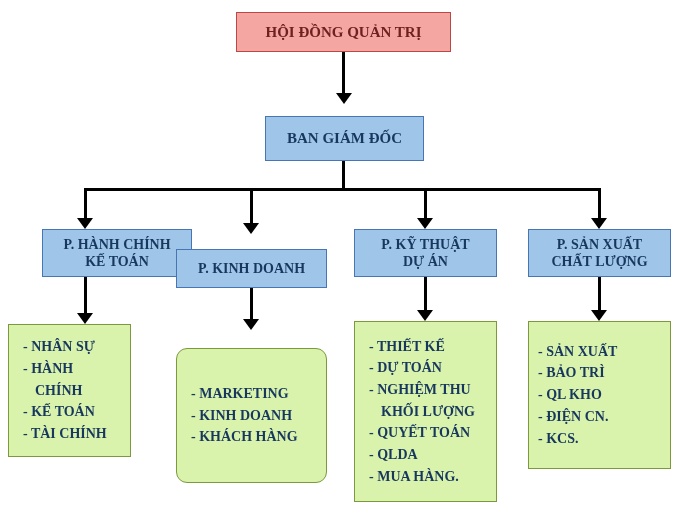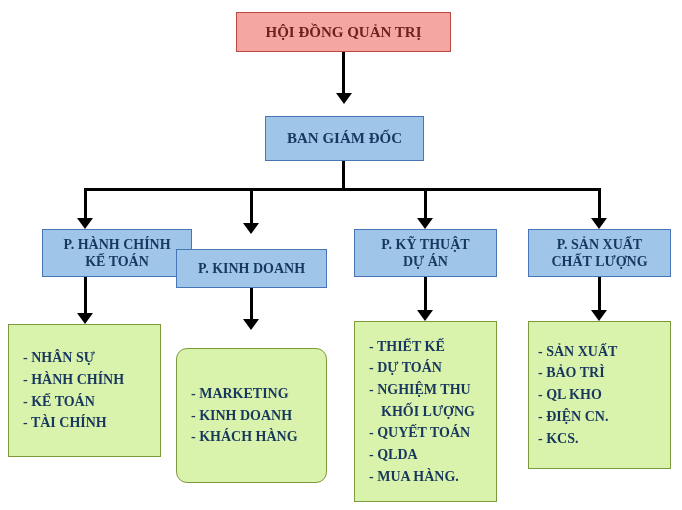--- a/index.html
+++ b/index.html
@@ -28,21 +28,21 @@
   .d2{left:176px;top:234px;width:151px;height:39px;margin-top:15px;}
   .d3{left:354px;top:229px;width:143px;height:48px;}
   .d4{left:528px;top:229px;width:143px;height:48px;}
   
   .list-box{
     position:absolute;box-sizing:border-box;display:flex;flex-direction:column;justify-content:center;
     background:#D9F2AC;border:1.5px solid #7C9A3D;color:#17375E;font-size:14px;line-height:1.55;
     padding:6px 6px 6px 14px;
   }
   .list-box .item{padding-left:12px;text-indent:-12px;}
-  .g1{left:8px;top:324px;width:153px;height:133px;}
+  .g1{left:8px;top:324px;width:123px;height:133px;}
   .g2{left:176px;top:348px;width:151px;height:135px;border-radius:11px;}
   .g3{left:354px;top:321px;width:143px;height:181px;}
   .g4{left:528px;top:321px;width:143px;height:148px;padding-left:9px;}
   
   .vline{position:absolute;width:3px;background:#000000;}
   .hline{position:absolute;height:3px;background:#000000;}
   .arrow{position:absolute;width:0;height:0;
     border-left:8px solid transparent;border-right:8px solid transparent;border-top:11px solid #000000;}
   .c-v1{left:342px;top:52px;height:41px;}      .h-v1{left:336px;top:93px;}
   .c-stem{left:342px;top:149px;height:42px;}

